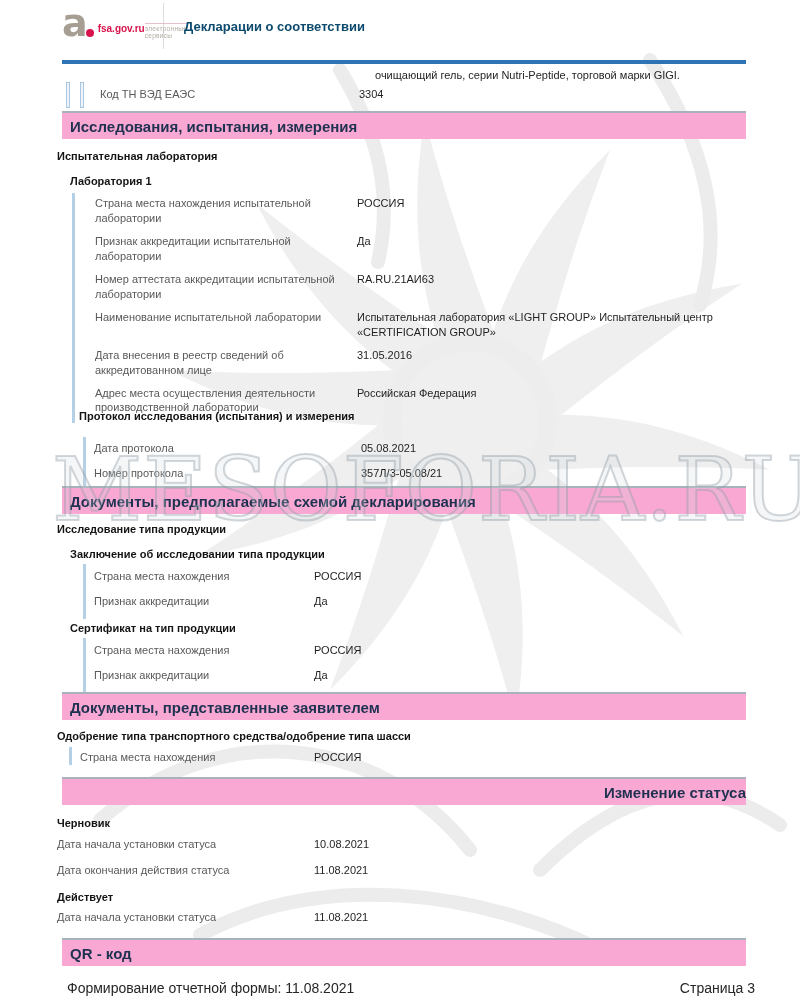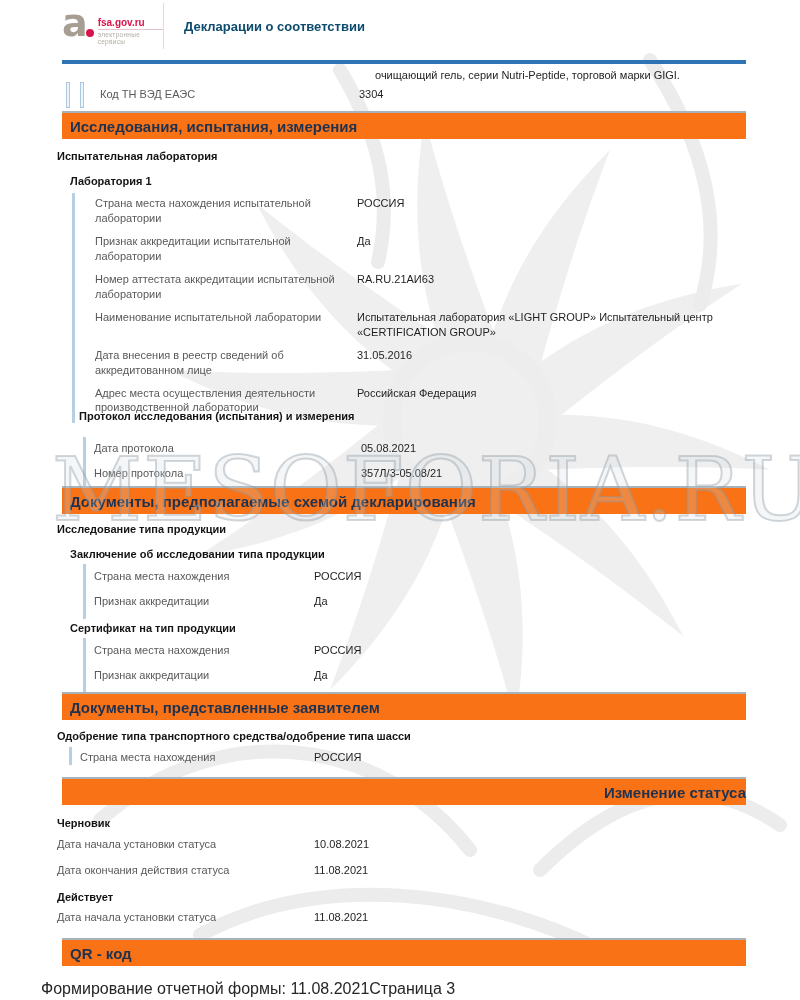--- a/index.html
+++ b/index.html
@@ -12,21 +12,21 @@
     font-family:"DejaVu Serif", serif;font-size:88px;letter-spacing:1px;white-space:nowrap;
     color:rgba(205,212,220,0.22);-webkit-text-stroke:2px rgba(142,154,166,0.40);}
 
   .content{position:relative;z-index:1;}
 
   
   .header{position:absolute;left:62px;top:2px;height:48px;display:flex;align-items:center;}
   .logo-cell{width:101px;height:46px;border-right:1px solid #ddd;display:flex;align-items:center;}
   .logo-a{font-family:"DejaVu Sans", sans-serif;font-weight:bold;font-size:38px;color:#a79e93;line-height:1;margin-top:-6px;}
   .logo-dot{width:8px;height:8px;border-radius:50%;background:#d9134b;margin:14px 4px 0 -2px;flex-shrink:0;}
-  .brand-block{display:flex;flex-direction:column;margin-top:10px;}
+  .brand-block{display:flex;flex-direction:row;margin-top:10px;}
   .brand-name{color:#d9134b;font-size:10px;font-weight:bold;line-height:1.15;}
   .brand-sub{color:#b3aca4;font-size:6.5px;letter-spacing:.3px;border-top:1px solid #e5c1cb;padding-top:1px;}
   .doc-title{margin-left:20px;font-size:13px;font-weight:bold;color:#0c4a6e;}
 
   .blue-rule{position:absolute;left:62px;top:60px;width:684px;height:4px;background:#2e74b5;}
 
   .cont-text{position:absolute;left:375px;top:68px;width:372px;font-size:11px;color:#262626;line-height:1.35;}
 
   
   .label{color:#595959;font-size:11px;line-height:1.36;}
@@ -36,21 +36,21 @@
   .row .value{max-width:392px;}
 
   
   .tnved{position:absolute;left:66px;top:82px;display:flex;align-items:flex-start;}
   .vbar{width:4px;height:26px;border:1px solid #a9c7e0;background:#eef4fa;box-sizing:border-box;}
   .tnved .label{margin-left:16px;width:259px;padding-top:5px;}
   .tnved .value{padding-top:5px;}
   .tnved .b1{margin-right:10px;}
 
   
-  .band{position:absolute;left:62px;width:684px;height:28px;background:#f97316;border-top:2px solid #a8b2ba;display:flex;align-items:center;box-sizing:border-box;}
+  .band{position:absolute;left:62px;width:684px;height:28px;background:#f9a8d4;border-top:2px solid #a8b2ba;display:flex;align-items:center;box-sizing:border-box;}
   .band-title{font-size:15px;font-weight:bold;color:#1e3250;padding-left:8px;}
 
   .h1{position:absolute;font-size:11px;font-weight:bold;color:#141414;}
 
   .group{border-left:3px solid #b5cfe4;padding-left:8px;box-sizing:border-box;}
   .lab-group{position:absolute;left:72px;top:193px;width:668px;padding-top:3px;padding-left:20px;}
   .lab-group .row{margin-bottom:8px;}
   .lab-group .label{width:262px;}
 
   .proto-group{position:absolute;left:83px;top:437px;width:657px;padding-top:4px;}
@@ -61,21 +61,21 @@
   .type-group .row{margin-bottom:10px;}
   .type-group .label{width:220px;}
 
   .appr-group{position:absolute;left:69px;top:747px;width:650px;padding-top:3px;}
   .appr-group .label{width:234px;}
 
   .status-rows{position:absolute;left:57px;width:688px;}
   .status-rows .row{margin-bottom:11px;}
   .status-rows .label{width:257px;}
 
-  .footer{position:absolute;left:41px;top:980px;width:688px;display:flex;font-size:16px;color:#262626;}
+  .footer{position:absolute;left:67px;top:980px;width:688px;display:flex;justify-content:space-between;font-size:14px;color:#262626;}
 </style>
 </head>
 <body>
 
 <div class="page">
 
   <svg id="tribal" viewBox="0 0 800 1000" xmlns="http://www.w3.org/2000/svg">
     <g fill="#efefef">
       <path d="M470,420 C490,320 520,240 610,150 C570,255 550,330 525,420 Z" transform="rotate(0 470 420)"></path>
       <path d="M470,420 C490,320 520,240 610,150 C570,255 550,330 525,420 Z" transform="rotate(36 470 420)"></path>

